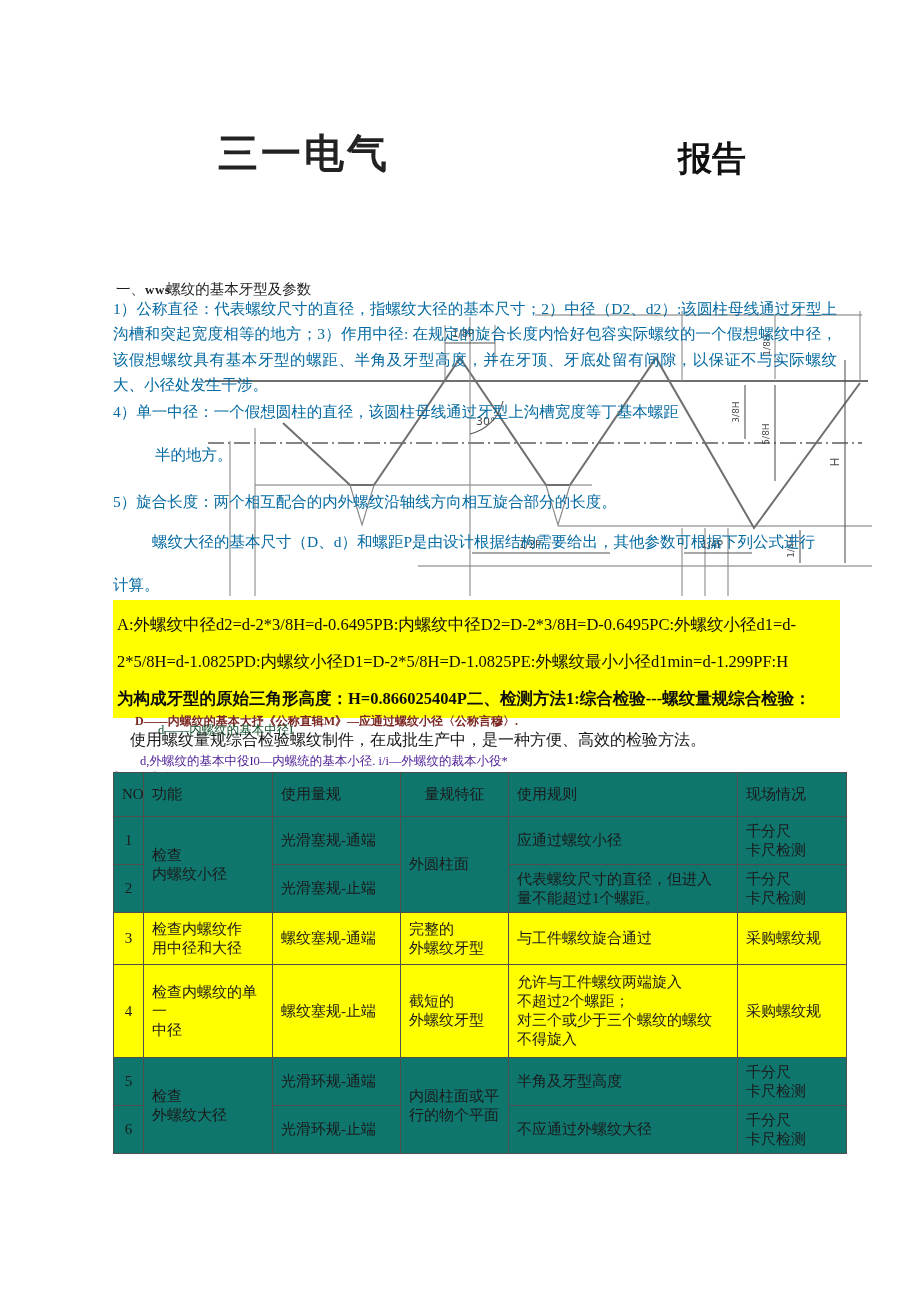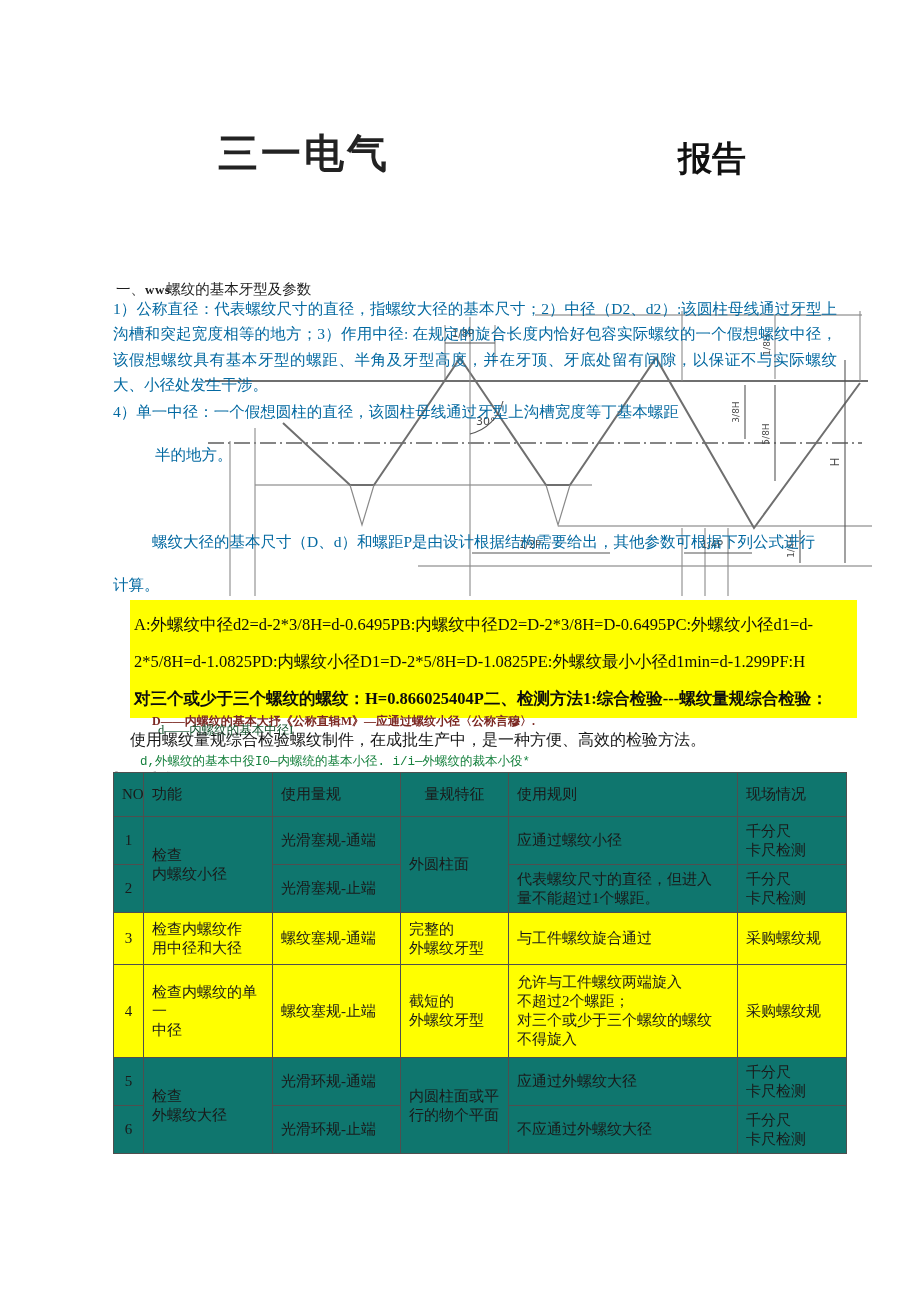--- a/index.html
+++ b/index.html
@@ -14,28 +14,28 @@
   .sec-heading .rest{margin-left:-4px;}
   .bodytext{font-size:15.5px;line-height:25.4px;color:#0369a1;z-index:3;}
   .p1{left:113px;top:296px;width:724px;text-align:justify;}
   .p4a{left:113px;top:399px;width:724px;}
   .p4b{left:155px;top:442px;}
   .p5{left:113px;top:489px;width:724px;}
   .p6a{left:152px;top:529px;width:700px;}
   .p6b{left:113px;top:566px;margin-top:6px;}
   .diagram{left:200px;top:303px;width:680px;height:300px;z-index:1;}
   .diagram text{font-family:"DejaVu Sans",sans-serif;fill:#4c4c4c;}
-  .formulas{left:130px;top:600px;width:727px;height:118px;background:#ffff00;z-index:2;
+  .formulas{left:113px;top:600px;width:727px;height:118px;background:#ffff00;z-index:2;
             font-size:16.5px;line-height:37px;padding:0;color:#0d0d0d;}
   .formulas .fline{position:absolute;left:4px;white-space:nowrap;}
   .f1{top:6px;} .f2{top:43px;} .f3{top:80px;font-weight:600;}
   .fnote{position:absolute;left:22px;top:103px;font-size:12px;font-weight:bold;color:#7b2822;white-space:nowrap;}
   .note-overlay{left:158px;top:722px;font-size:12.5px;color:#14532d;z-index:3;white-space:nowrap;}
   .note-main{left:130px;top:730px;font-size:16px;color:#161616;z-index:4;white-space:nowrap;}
-  .note-small{left:140px;top:753px;font-size:12.5px;color:#15803d;z-index:3;white-space:nowrap;font-family:Liberation Mono, monospace;}
+  .note-small{left:140px;top:753px;font-size:12.5px;color:#4c1d95;z-index:3;white-space:nowrap;}
   .tbl-caption{left:113px;top:770px;font-size:15px;color:#111;z-index:3;
                text-shadow:1.3px 0 0 #444;letter-spacing:1px;white-space:nowrap;}
   table.gauge{position:absolute;left:113px;top:772px;width:733px;border-collapse:collapse;
               table-layout:fixed;z-index:3;font-size:15px;color:#1a1a1a;background:#0f766e;}
   table.gauge td,table.gauge th{border:1px solid #4f4f4f;padding:2px 8px;vertical-align:middle;
               text-align:left;font-weight:normal;white-space:pre-line;overflow:hidden;}
   table.gauge .c{text-align:center;}
   table.gauge tr.hdr{height:44px;}
   table.gauge tr.r1{height:48px;} table.gauge tr.r2{height:48px;}
   table.gauge tr.r3{height:52px;} table.gauge tr.r4{height:93px;}
@@ -97,27 +97,28 @@
     <text transform="translate(639,159) rotate(-90)" text-anchor="middle" font-size="12">H</text>
     <text transform="translate(594,244) rotate(-90)" text-anchor="middle" font-size="9">1/4H</text>
     <text transform="translate(570,42) rotate(-90)" text-anchor="middle" font-size="9">1/8H</text>
     <text x="330" y="245" text-anchor="middle" font-size="10">1/2P</text>
     <text x="512" y="245" text-anchor="middle" font-size="10">1/4P</text>
   </svg>
 
   <div class="abs bodytext p1">1）公称直径：代表螺纹尺寸的直径，指螺纹大径的基本尺寸；2）中径（D2、d2）:该圆柱母线通过牙型上沟槽和突起宽度相等的地方；3）作用中径: 在规定的旋合长度内恰好包容实际螺纹的一个假想螺纹中径，该假想螺纹具有基本牙型的螺距、半角及牙型高度，并在牙顶、牙底处留有间隙，以保证不与实际螺纹大、小径处发生干涉。</div>
   <div class="abs bodytext p4a">4）单一中径：一个假想圆柱的直径，该圆柱母线通过牙型上沟槽宽度等丁基本螺距</div>
   <div class="abs bodytext p4b">半的地方。</div>
+  <div class="abs bodytext p5">5）旋合长度：两个相互配合的内外螺纹沿轴线方向相互旋合部分的长度。</div>
   <div class="abs bodytext p6a">螺纹大径的基本尺寸（D、d）和螺距P是由设计根据结构需要给出，其他参数可根据下列公式进行</div>
   <div class="abs bodytext p6b">计算。</div>
 
   <div class="abs formulas">
     <div class="fline f1">A:外螺纹中径d2=d-2*3/8H=d-0.6495PB:内螺纹中径D2=D-2*3/8H=D-0.6495PC:外螺纹小径d1=d-</div>
     <div class="fline f2">2*5/8H=d-1.0825PD:内螺纹小径D1=D-2*5/8H=D-1.0825PE:外螺纹最小小径d1min=d-1.299PF:H</div>
-    <div class="fline f3">对三个或少于三个螺纹的螺纹：H=0.866025404P二、检测方法1:综合检验---螺纹量规综合检验：</div>
+    <div class="fline f3">为构成牙型的原始三角形高度：H=0.866025404P二、检测方法1:综合检验---螺纹量规综合检验：</div>
     <div class="fnote">D——内螺纹的基本大抒《公称直辑M》—应通过螺纹小径〈公称言穆〉.</div>
   </div>
 
   <div class="abs note-overlay">d——内螺纹的基本中径I</div>
   <div class="abs note-main">使用螺纹量规综合检验螺纹制件，在成批生产中，是一种方便、高效的检验方法。</div>
   <div class="abs note-small it">d,外螺纹的基本中役I0—内螺统的基本小径. i/i—外螺纹的裁本小役*</div>
   <div class="abs tbl-caption">螺纹综合量规的使用规则</div>
 
   <table class="gauge">
     <colgroup>
@@ -178,21 +179,21 @@
 不得旋入</td>
       <td>采购螺纹规</td>
     </tr>
     <tr class="r5">
       <td class="c">5</td>
       <td rowspan="2">检查
 外螺纹大径</td>
       <td>光滑环规-通端</td>
       <td rowspan="2">内圆柱面或平
 行的物个平面</td>
-      <td>应通过外螺纹大径</td>
+      <td>半角及牙型高度</td>
       <td>千分尺
 卡尺检测</td>
     </tr>
     <tr class="r6">
       <td class="c">6</td>
       <td>光滑环规-止端</td>
       <td>不应通过外螺纹大径</td>
       <td>千分尺
 卡尺检测</td>
     </tr>

